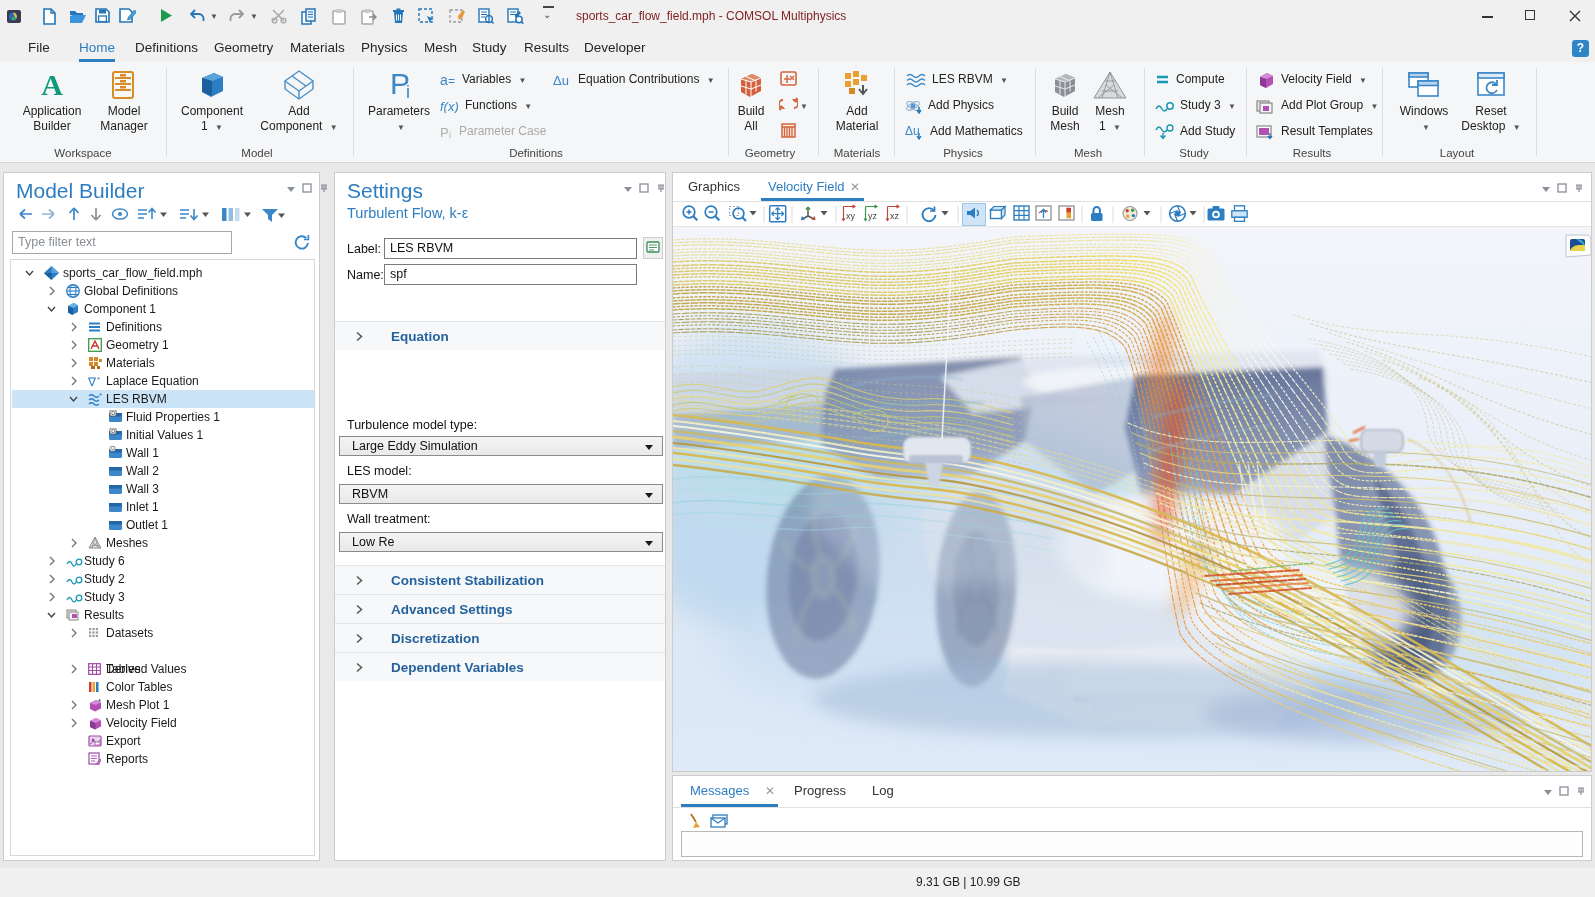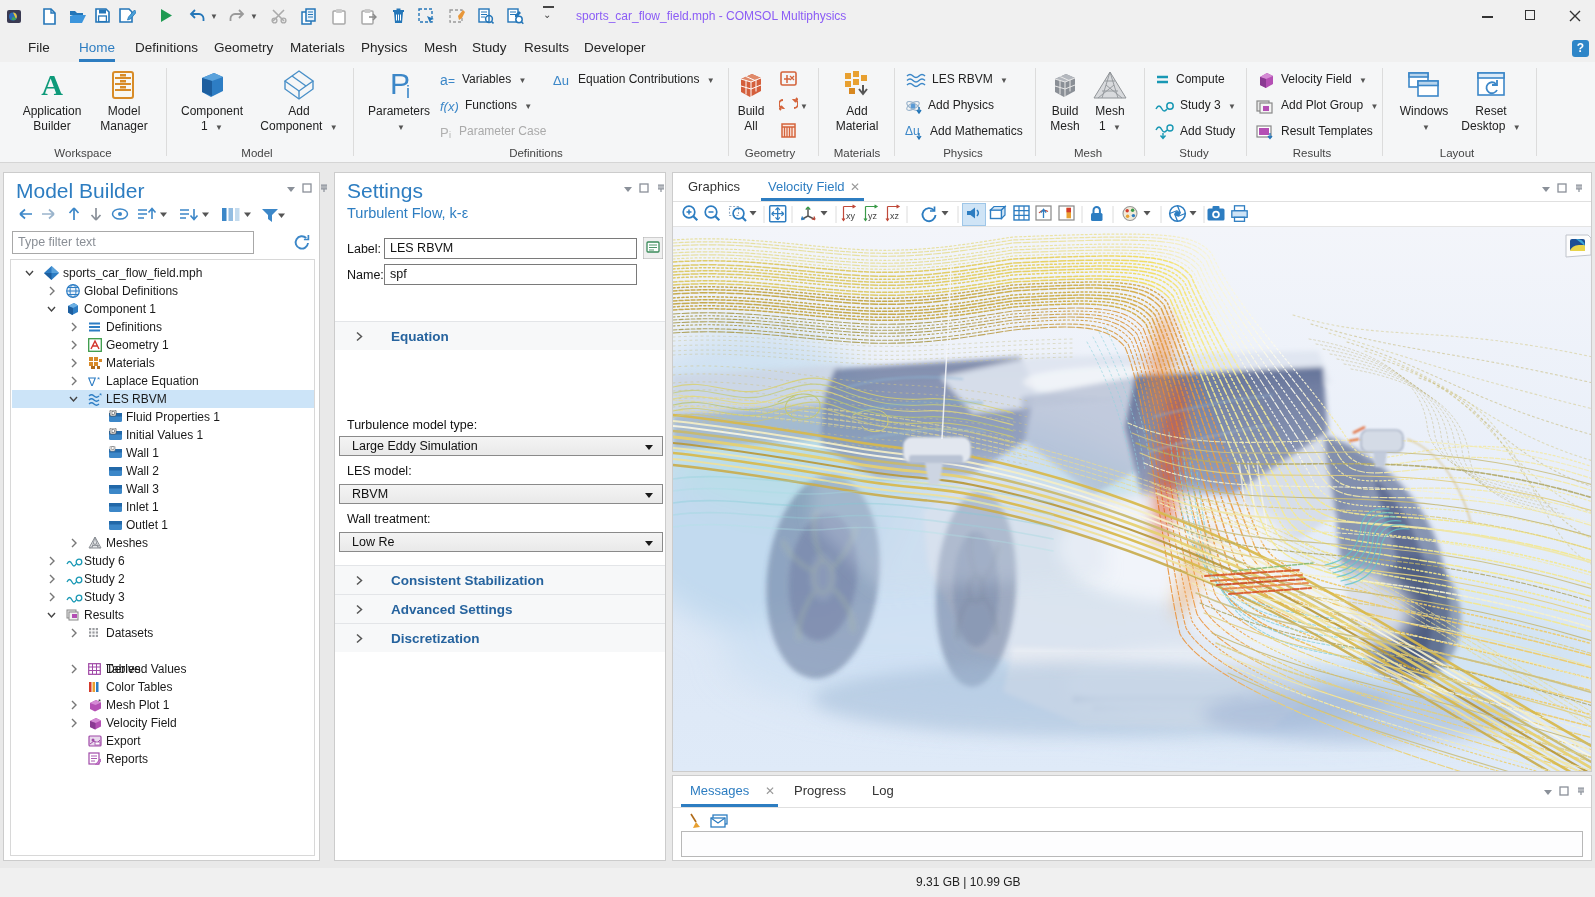--- a/index.html
+++ b/index.html
@@ -1,18 +1,18 @@
 <!DOCTYPE html>
 <html><head><meta charset="utf-8"><title>COMSOL</title>
 <style>
 *{margin:0;padding:0;box-sizing:border-box}
 html,body{width:1595px;height:897px;overflow:hidden;font-family:"Liberation Sans",sans-serif;background:#e9e9e9;-webkit-font-smoothing:antialiased}
 .abs{position:absolute}
 #titlebar{position:absolute;left:0;top:0;width:1595px;height:32px;background:#f0f0f0}
-#titlebar .ttl{position:absolute;left:576px;top:9px;font-size:12px;color:#8b5cf6}
+#titlebar .ttl{position:absolute;left:576px;top:9px;font-size:12px;color:#7f1d1d}
 .qat{position:absolute;top:8px;height:18px}
 #menubar{position:absolute;left:0;top:32px;width:1595px;height:30px;background:#f0f0f0}
 #menubar span{position:absolute;top:8px;font-size:13.5px;color:#252525}
 #menubar span.sel{color:#2d7dc1}
 #homeline{position:absolute;left:79px;top:59px;width:36px;height:3px;background:#2d7dc1}
 #ribbon{position:absolute;left:0;top:62px;width:1595px;height:101px;background:#f5f6f7;border-bottom:1px solid #d5d5d5}
 .rsep{position:absolute;top:6px;width:1px;height:88px;background:#dcdcdc}
 .rlabel{position:absolute;top:85px;font-size:11.5px;color:#444;width:120px;text-align:center}
 .bigbtn{position:absolute;top:4px;text-align:center;font-size:12px;color:#222;line-height:15px}
 .rowbtn{position:absolute;font-size:12px;color:#222;height:17px;line-height:17px;white-space:nowrap}
@@ -397,21 +397,21 @@
         <path d="M186,7.5 l3.5,4.5 3.5,-4.5 z" fill="#555"></path>
         <g fill="#3c87c8">
           <rect x="206" y="3" width="4.5" height="13"></rect>
           <rect x="212.5" y="3" width="4.5" height="13" opacity="0.55"></rect>
           <rect x="219" y="3" width="4.5" height="13" opacity="0.3"></rect>
         </g>
         <path d="M228,7.5 l3.5,4.5 3.5,-4.5 z" fill="#555"></path>
         <path d="M246,4 h16 l-6,6 v7 l-4,-3 v-4 z" fill="#3c87c8"></path>
         <path d="M262,8.5 l3.5,4.5 3.5,-4.5 z" fill="#555"></path>
       </svg></div>
-    <div class="tbox" style="left:8px;top:58px;width:242px;height:23px;border-color:#a8a8a8;color:#8a8f96;line-height:21px">Type filter text</div>
+    <div class="tbox" style="left:8px;top:58px;width:220px;height:23px;border-color:#a8a8a8;color:#8a8f96;line-height:21px">Type filter text</div>
     <svg class="abs" style="left:289px;top:60px" width="19" height="19">
       <path d="M15,10 a6.2,6.2 0 1 1 -1.8,-5" fill="none" stroke="#3c87c8" stroke-width="1.9"></path>
       <path d="M15.4,2 v4.5 h-4.5" fill="none" stroke="#3c87c8" stroke-width="1.7"></path>
     </svg>
     <div class="abs" style="left:6px;top:86px;width:305px;height:597px;border:1px solid #d8d8d8;background:#fff;overflow:hidden">
       <div class="trow" style="top:4px">
         <svg class="abs" style="left:14px;top:5px" width="9" height="8">
           <path d="M1,2 L4.5,6 L8,2" fill="none" stroke="#444" stroke-width="1.4"></path>
         </svg>
         <span class="tic" style="left:33px"><svg width="15" height="14">
@@ -720,20 +720,23 @@
     <div class="combo" style="top:359px">Low Re</div>
     <div class="sechdr" style="top:392px"><svg class="abs" style="left:20px;top:9px" width="8" height="11">
         <path d="M2,1.5 L6.5,5.5 L2,9.5" fill="none" stroke="#555" stroke-width="1.5"></path>
       </svg><span class="ch"></span>Consistent Stabilization</div>
     <div class="sechdr" style="top:421px"><svg class="abs" style="left:20px;top:9px" width="8" height="11">
         <path d="M2,1.5 L6.5,5.5 L2,9.5" fill="none" stroke="#555" stroke-width="1.5"></path>
       </svg><span class="ch"></span>Advanced Settings</div>
     <div class="sechdr" style="top:450px"><svg class="abs" style="left:20px;top:9px" width="8" height="11">
         <path d="M2,1.5 L6.5,5.5 L2,9.5" fill="none" stroke="#555" stroke-width="1.5"></path>
       </svg><span class="ch"></span>Discretization</div>
+    <div class="sechdr" style="top:479px"><svg class="abs" style="left:20px;top:9px" width="8" height="11">
+        <path d="M2,1.5 L6.5,5.5 L2,9.5" fill="none" stroke="#555" stroke-width="1.5"></path>
+      </svg><span class="ch"></span>Dependent Variables</div>
 </div>
 
 <div class="panel" id="gfxpanel" style="left:672px;top:172px;width:920px;height:600px">
 <div class="tab abs" style="left:15px;top:6px">Graphics</div>
     <div class="tab sel abs" style="left:95px;top:6px">Velocity Field</div>
     <div class="abs" style="left:177px;top:7px;color:#999;font-size:12px">✕</div>
     <div class="abs" style="left:88px;top:25px;width:103px;height:3px;background:#2d7dc1"></div>
     <div class="abs" style="left:0;top:28px;width:918px;height:1px;background:#e0e0e0"></div>
     <svg class="abs" style="left:868px;top:10px" width="42" height="12">
       <path d="M1,4 l4,5 4,-5 z" fill="#8a9099"></path>

